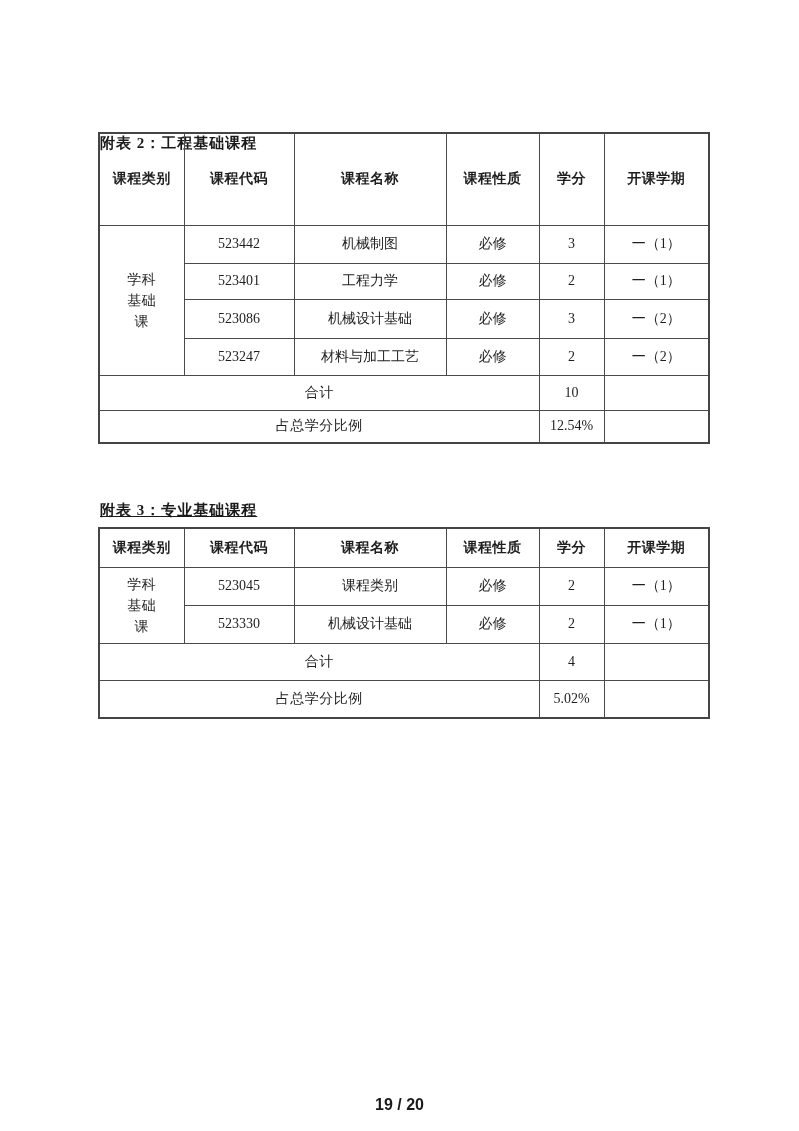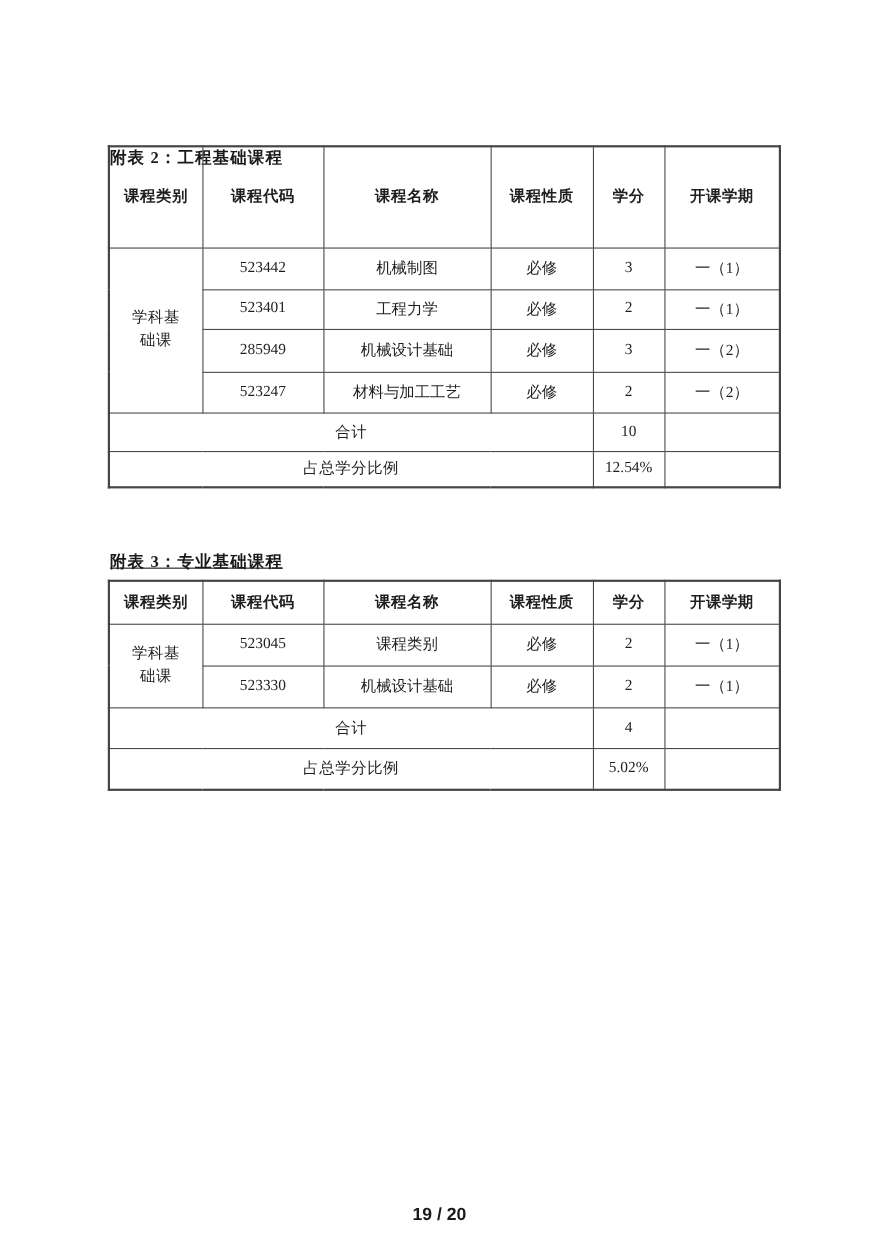--- a/index.html
+++ b/index.html
@@ -45,21 +45,21 @@
     padding: 0 2px;
     font-weight: normal;
     overflow: hidden;
   }
   .doc-table { border: 2px solid #454545; }
 
   .doc-table th { font-weight: bold; letter-spacing: 0.5px; text-align: center; }
 
   .cat-cell {
     font-weight: bold;
-    padding: 0 14px !important;
+    padding: 0 24px !important;
     line-height: 1.5;
     letter-spacing: 0.5px;
   }
   .bold-label { font-weight: bold; letter-spacing: 0.5px; }
 
   
   #table-1 tr.r-header { height: 92px; }
   #table-1 tr.r-data1  { height: 38px; }
   #table-1 tr.r-data2  { height: 36px; }
   #table-1 tr.r-data3  { height: 39px; }
@@ -118,21 +118,21 @@
       <td>一（1）</td>
     </tr>
     <tr class="r-data2">
       <td>523401</td>
       <td>工程力学</td>
       <td>必修</td>
       <td>2</td>
       <td>一（1）</td>
     </tr>
     <tr class="r-data3">
-      <td>285949</td>
+      <td>523086</td>
       <td>机械设计基础</td>
       <td>必修</td>
       <td>3</td>
       <td>一（2）</td>
     </tr>
     <tr class="r-data4">
       <td>523247</td>
       <td>材料与加工工艺</td>
       <td>必修</td>
       <td>2</td>

